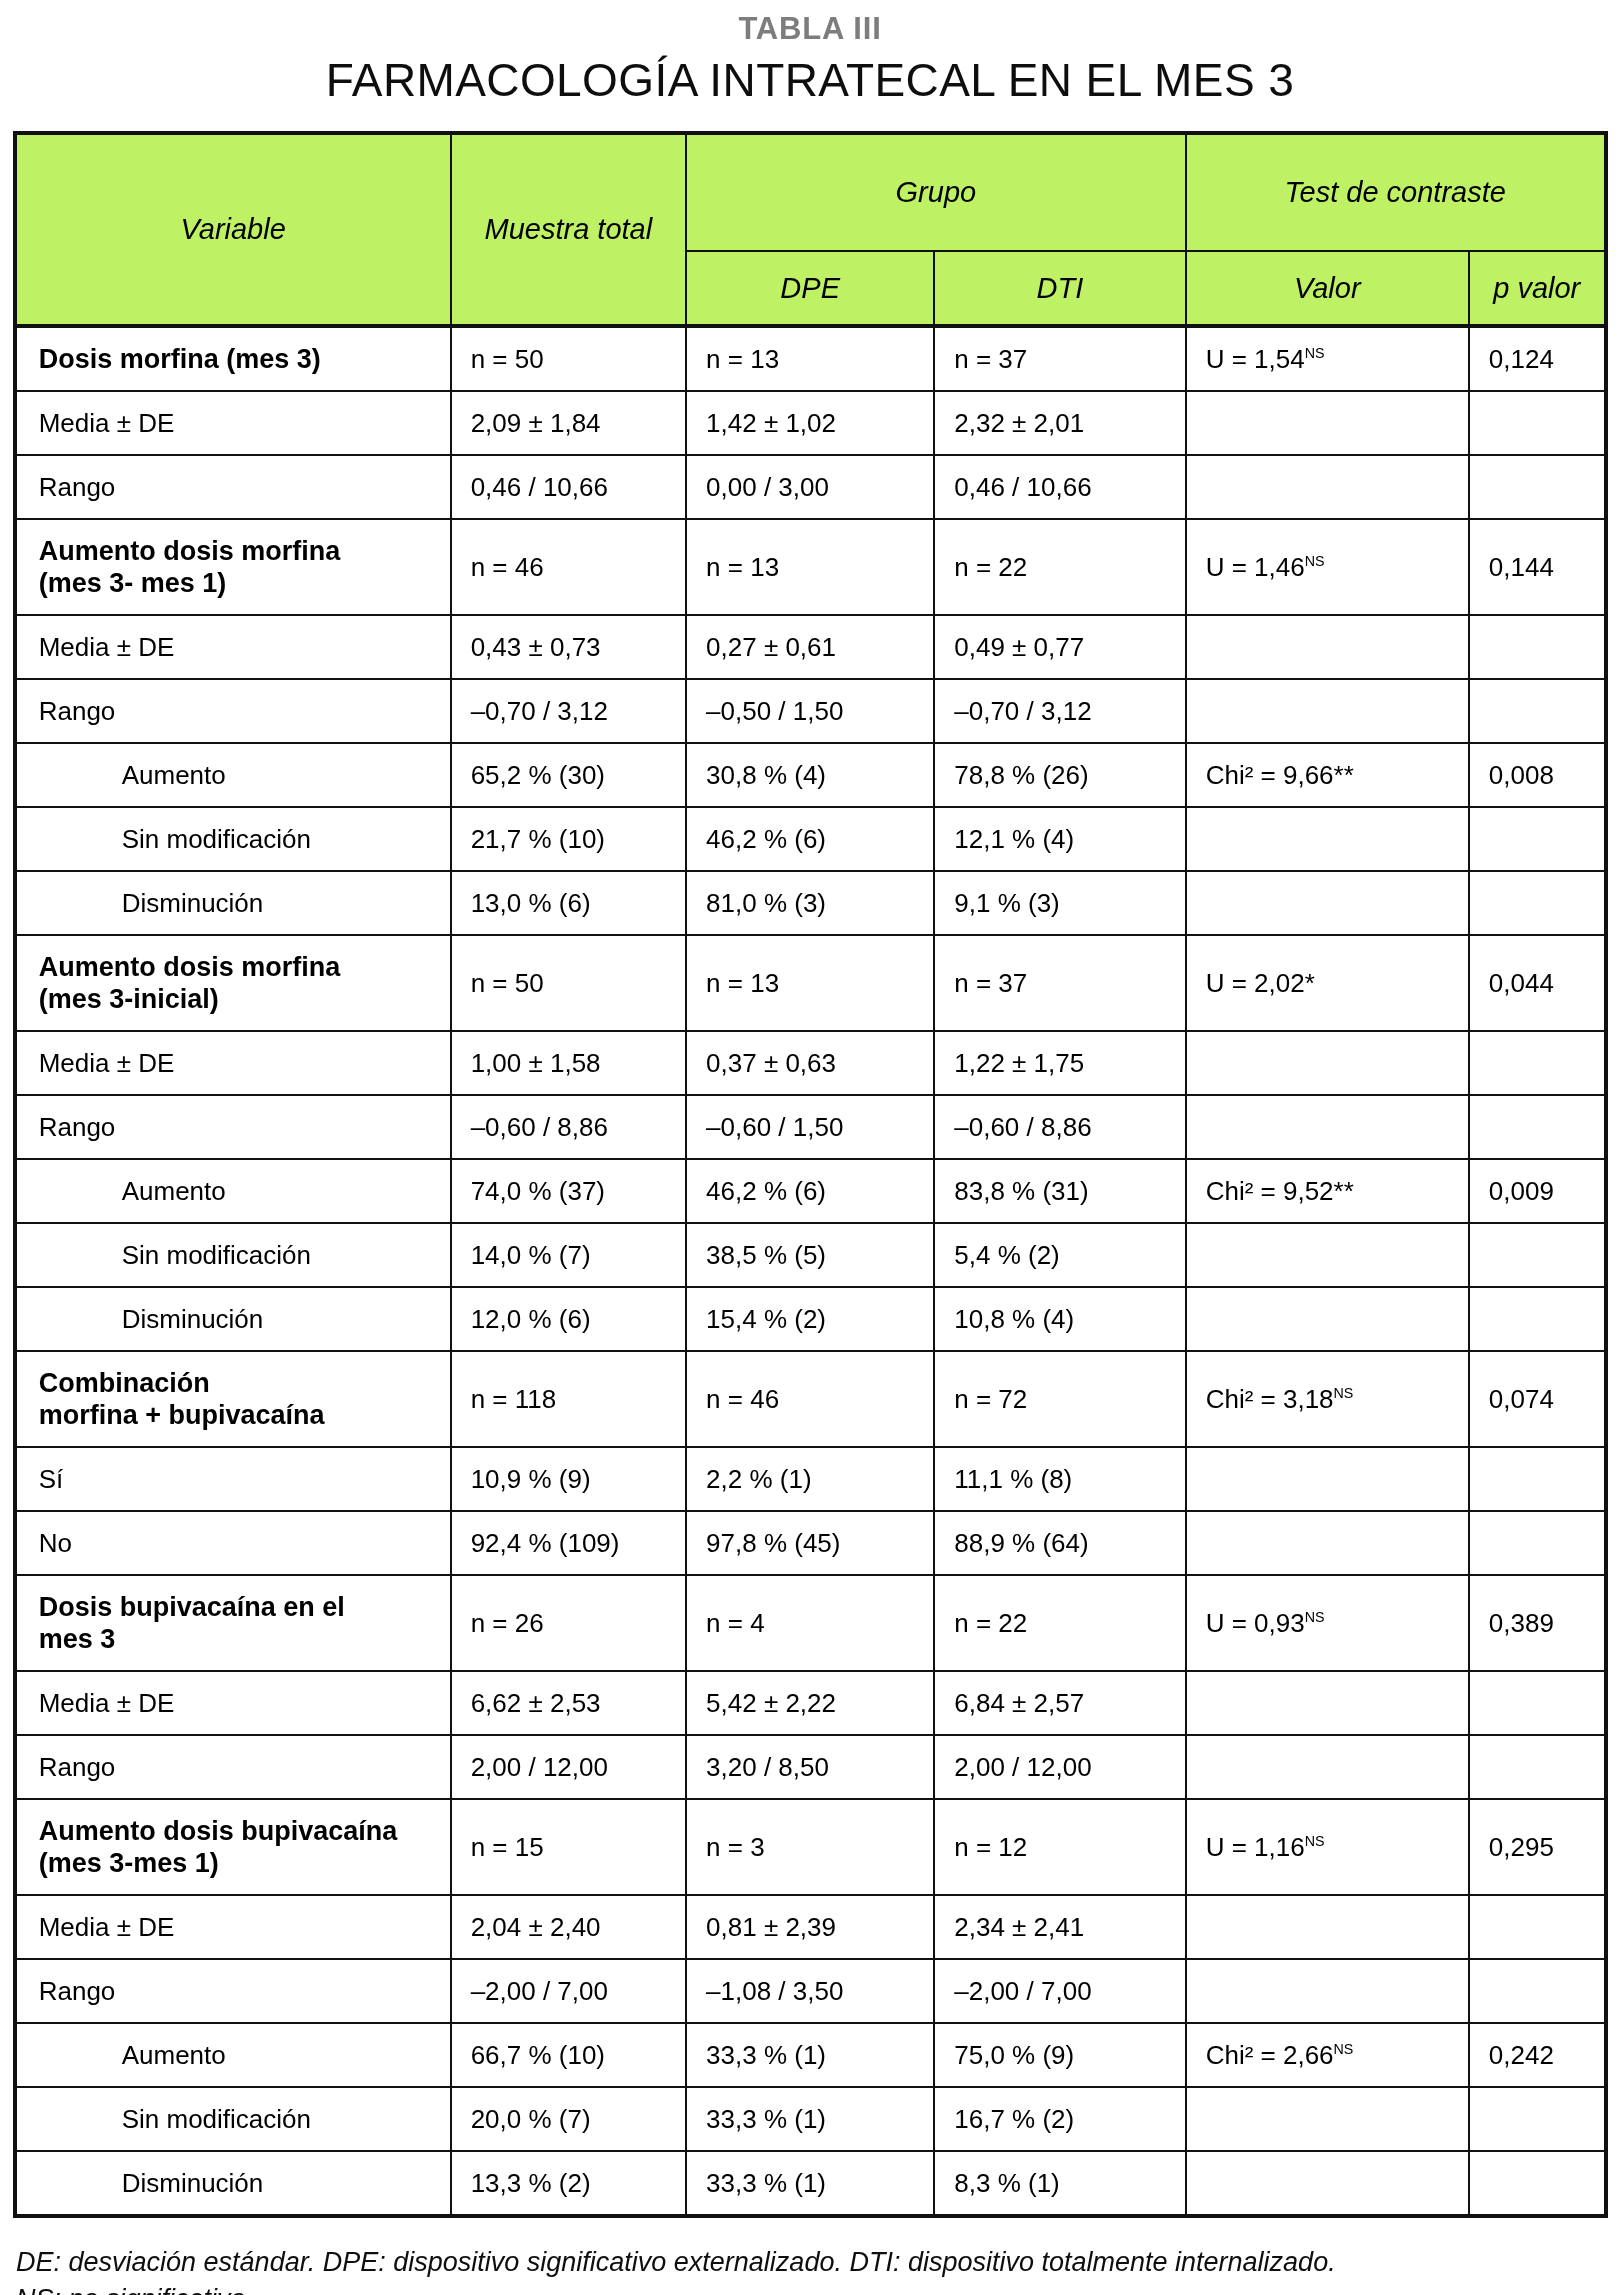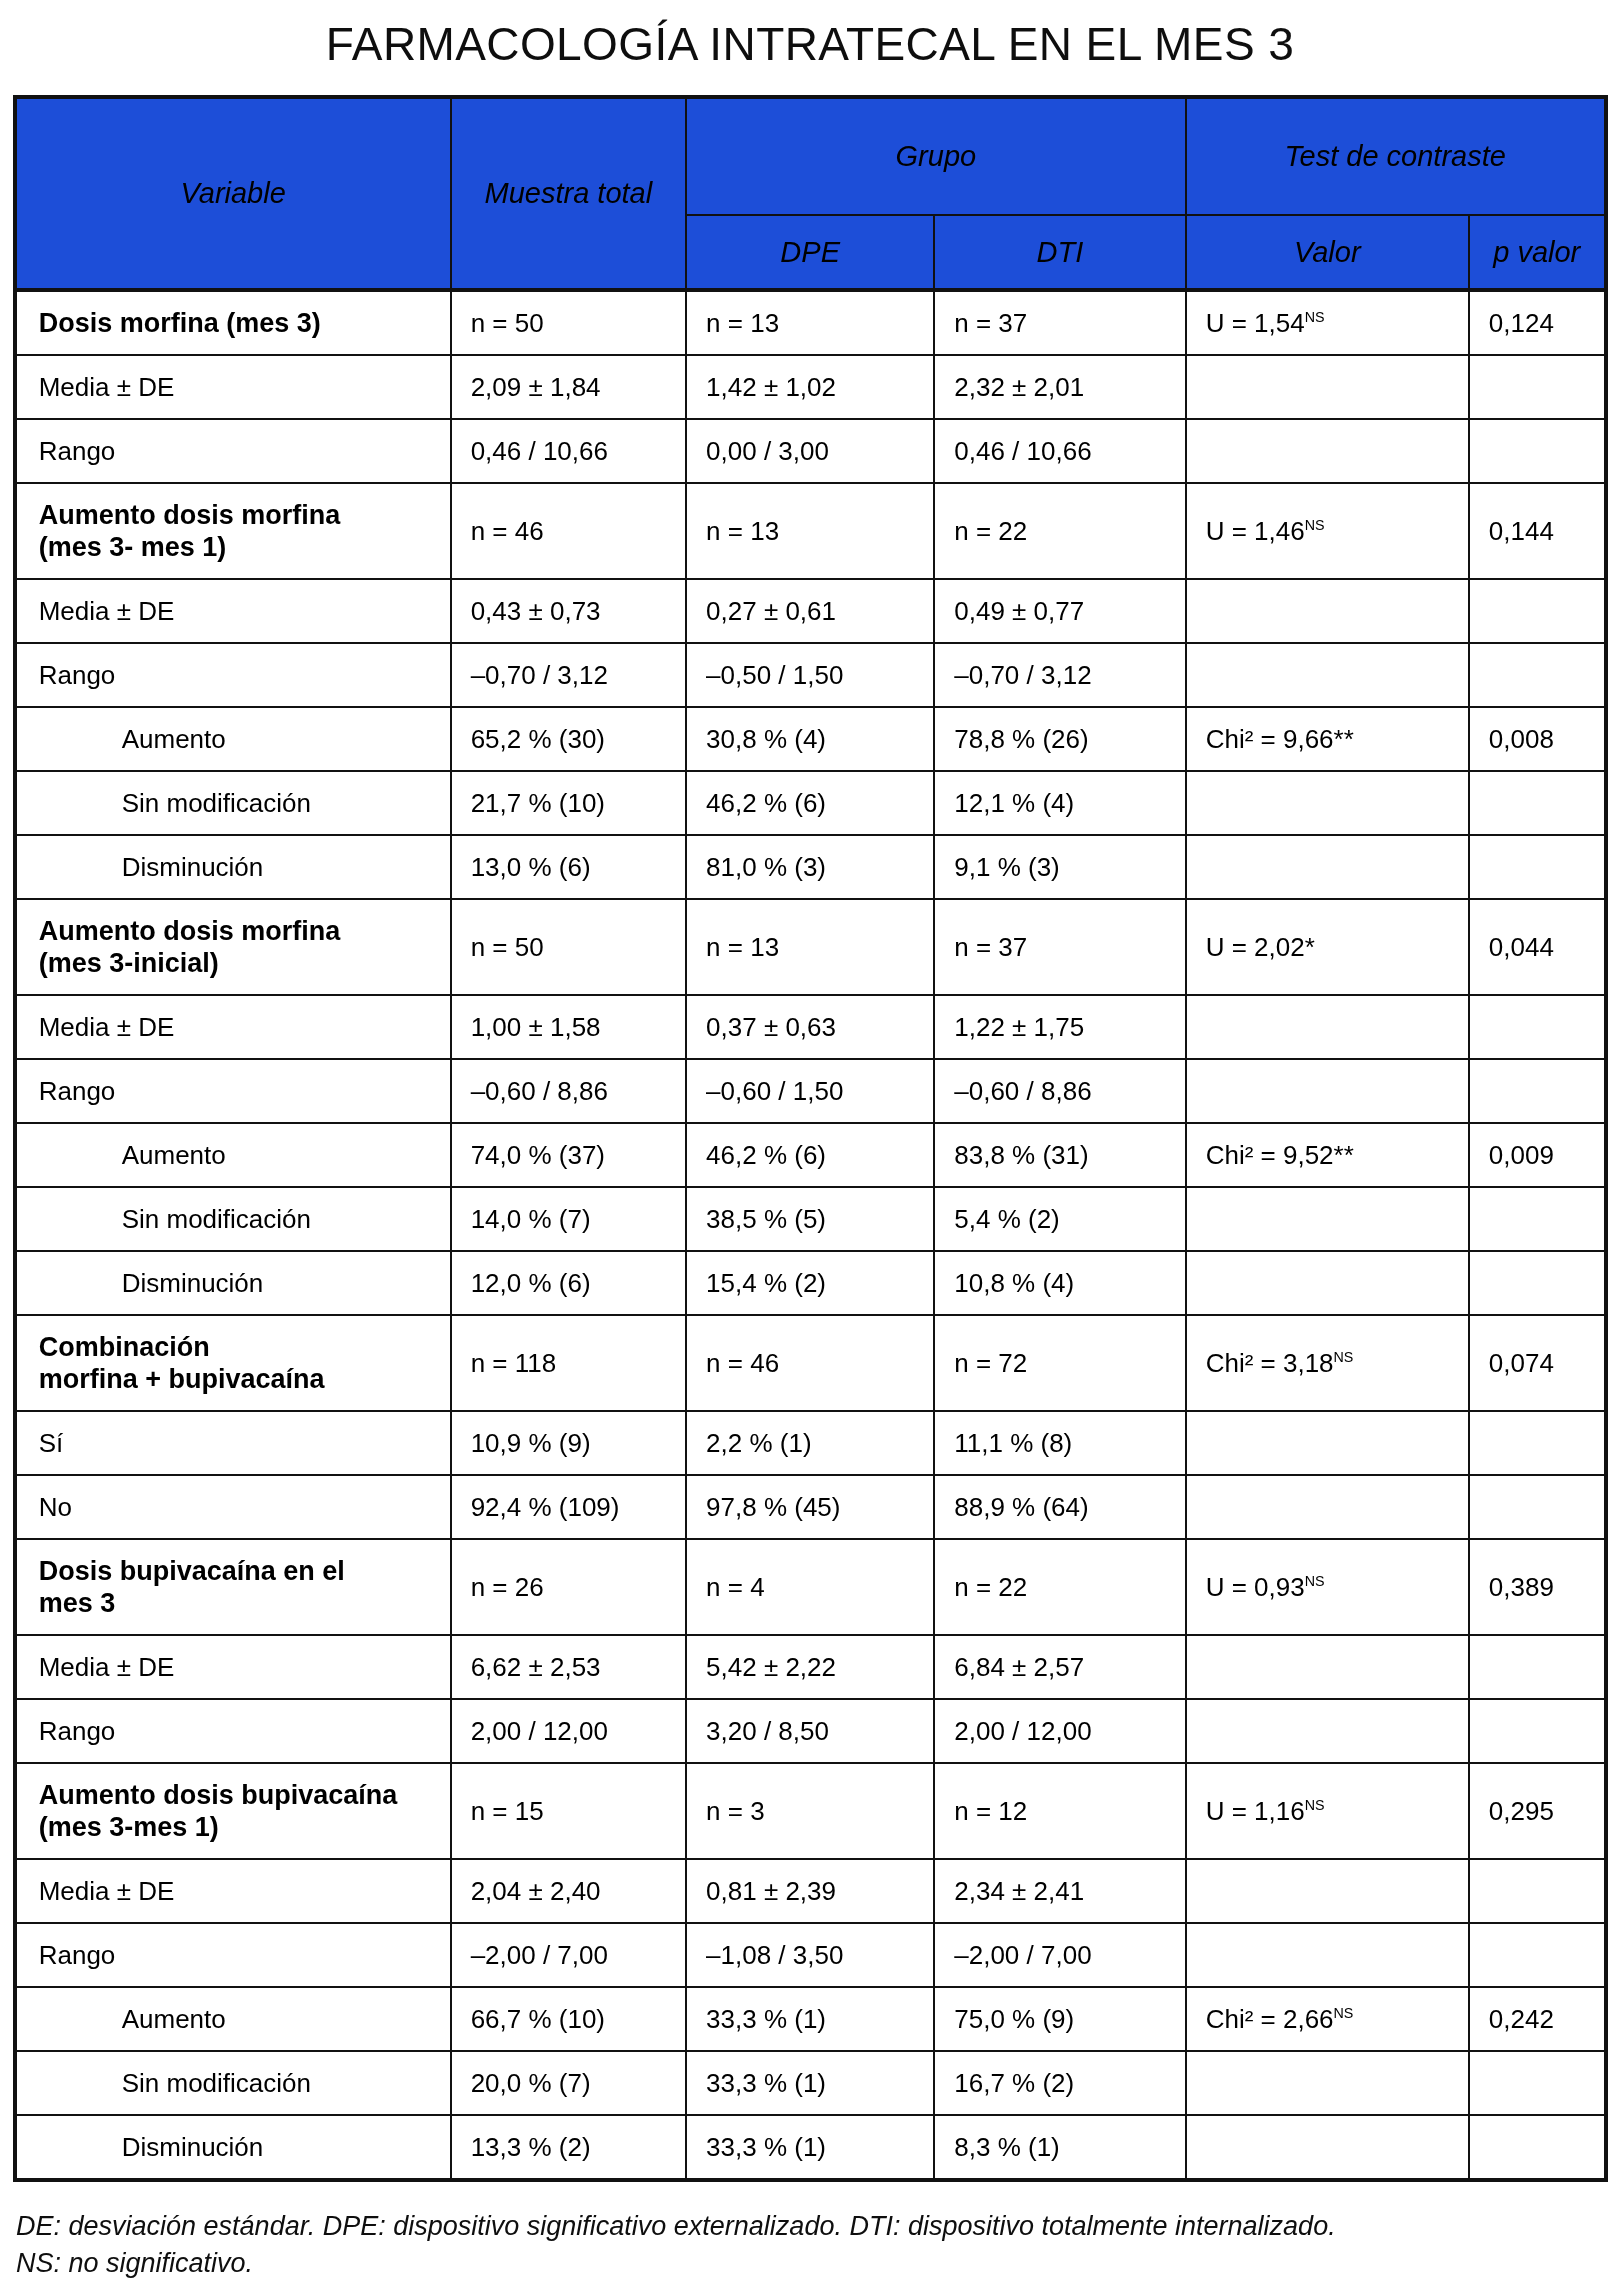--- a/index.html
+++ b/index.html
@@ -37,21 +37,21 @@
   th, td { border: 2.4px solid #111; }
 
   col.c-var   { width: 27.4%; }
   col.c-tot   { width: 14.8%; }
   col.c-dpe   { width: 15.6%; }
   col.c-dti   { width: 15.8%; }
   col.c-valor { width: 17.8%; }
   col.c-p     { width: 8.6%;  }
 
   thead th {
-    background: #1d4ed8;
+    background: #bef264;
     font-style: italic;
     font-weight: normal;
     font-size: 29px;
     text-align: center;
     vertical-align: middle;
     padding: 4.8px 6.4px;
   }
   tr.header-row-top { height: 118px; }
   tr.header-row-bottom { height: 75px; }
   thead tr.header-row-bottom th { border-bottom-width: 4.8px; }
@@ -83,20 +83,21 @@
     color: #0e0e0e;
   }
   .footnotes .line { white-space: pre-wrap; }
 </style>
 </head>
 <body>
 
 <div class="page">
 
   <div class="titles">
+    <div class="table-title">TABLA III</div>
     <div class="table-subtitle">FARMACOLOGÍA INTRATECAL EN EL MES 3</div>
   </div>
 
   <table class="main">
     <colgroup>
       <col class="c-var">
         <col class="c-tot">
         <col class="c-dpe">
         <col class="c-dti">
         <col class="c-valor">

